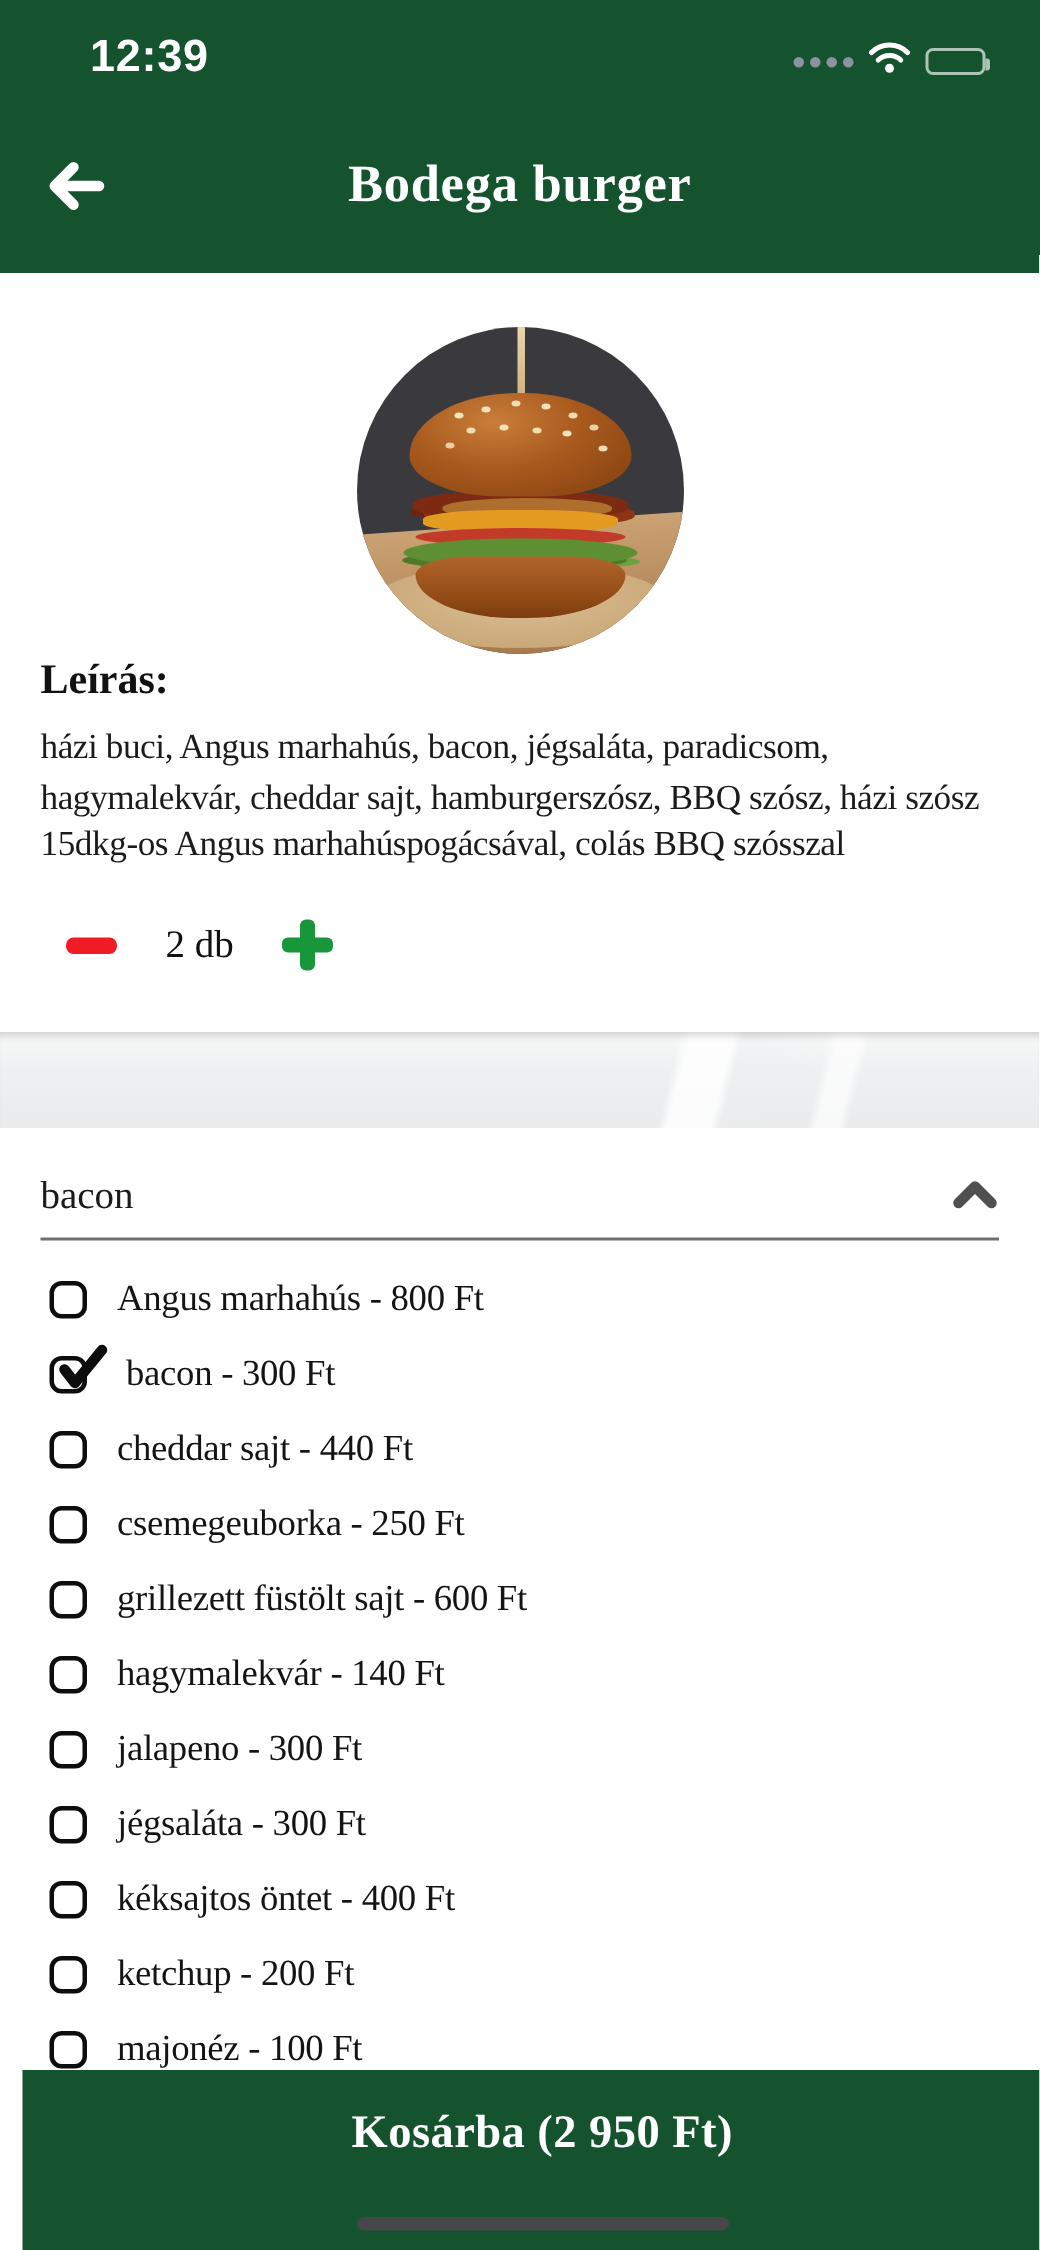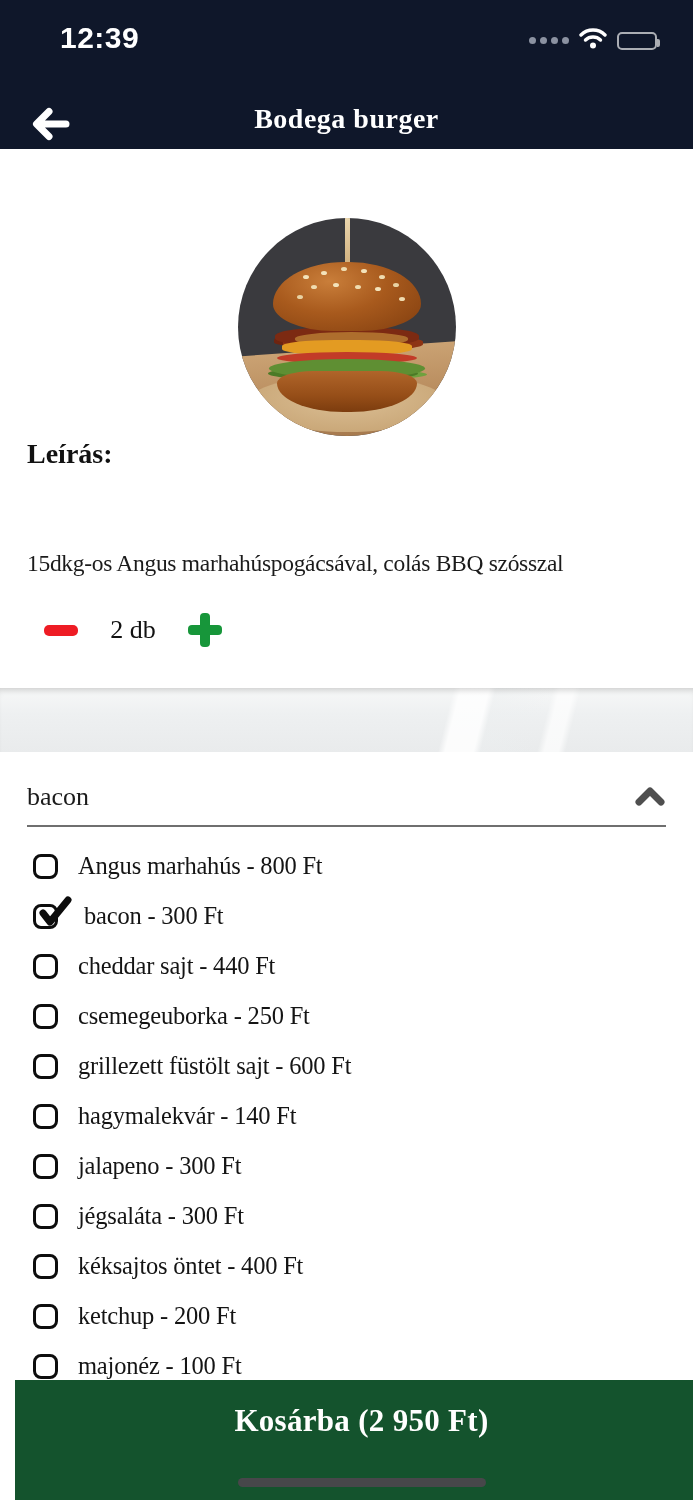--- a/index.html
+++ b/index.html
@@ -1,37 +1,37 @@
 <!DOCTYPE html>
 <html lang="hu"><head>
 <meta charset="utf-8">
 <style>
   * { margin:0; padding:0; box-sizing:border-box; }
   html,body { width:693px; height:1500px; }
   body { font-family:"Liberation Serif", serif; background:#fff; overflow:hidden; }
   .phone { position:relative; width:693px; height:1500px; background:#fff; overflow:hidden; }
 
   
-  .topbar { position:absolute; top:0; left:0; width:693px; height:149px; background:#0f172a; z-index:5; }
+  .topbar { position:absolute; top:0; left:0; width:693px; height:182px; background:#14532d; z-index:5; }
   .status-bar { position:absolute; top:0; left:0; right:0; height:60px; }
   .time { position:absolute; left:60px; top:21px; color:#fff; font-family:"Liberation Sans", sans-serif;
           font-size:30px; font-weight:700; letter-spacing:.5px; }
   .status-icons { position:absolute; right:36px; top:28px; display:flex; align-items:center; gap:10px; }
   .signal-dots { display:flex; gap:4px; align-items:center; }
   .signal-dots i { width:7px; height:7px; border-radius:50%; background:#8b92a1; }
   .battery { position:relative; width:40px; height:18px; border:2px solid rgba(255,255,255,.65);
              border-radius:5px; padding:2px; }
   .battery .level { width:100%; height:100%; background:#fff; border-radius:2px; }
   .battery .nub { position:absolute; right:-5px; top:5px; width:3px; height:8px;
                   background:rgba(255,255,255,.65); border-radius:0 2px 2px 0; }
 
   .nav-bar { position:absolute; top:95px; left:0; right:0; height:60px; }
   .back-btn { position:absolute; left:26px; top:6px; width:48px; height:48px; background:none; border:none; cursor:pointer; }
   .page-title { position:absolute; left:0; right:0; top:8px; text-align:center; color:#fff;
-                font-size:28px; font-weight:700; letter-spacing:.5px; }
+                font-size:35px; font-weight:700; letter-spacing:.5px; }
 
   
   .product-image { position:absolute; top:218px; left:238px; width:218px; height:218px;
                    border-radius:50%; overflow:hidden; background:#3a3a3e; }
   .pi-table { position:absolute; left:-20%; bottom:-8%; width:140%; height:48%;
               background:linear-gradient(180deg,#caa273 0%, #b5885a 55%, #9d7147 100%);
               transform:rotate(-4deg); }
   .pi-paper { position:absolute; left:4%; bottom:2%; width:92%; height:26%;
               background:radial-gradient(ellipse at 50% 40%, #dcc096 0%, #caa879 70%, transparent 100%);
               border-radius:50%; }
@@ -157,20 +157,21 @@
     <div class="pi-onion"></div>
     <div class="pi-cheese"></div>
     <div class="pi-tomato"></div>
     <div class="pi-lettuce"></div>
     <div class="pi-bun-bottom"></div>
     <div class="pi-bun-top"></div>
     <div class="pi-seeds"></div>
   </div>
 
   <h2 class="desc-label">Leírás:</h2>
+  <p class="desc-text">házi buci, Angus marhahús, bacon, jégsaláta, paradicsom, hagymalekvár, cheddar sajt, hamburgerszósz, BBQ szósz, házi szósz</p>
   <p class="desc-note">15dkg-os Angus marhahúspogácsával, colás BBQ szósszal</p>
 
   <div class="stepper">
     <button class="step-btn" aria-label="decrease">
       <span class="minus-icon"></span>
     </button>
     <span class="qty-value">2 db</span>
     <button class="step-btn" aria-label="increase">
       <span class="plus-icon"></span>
     </button>

